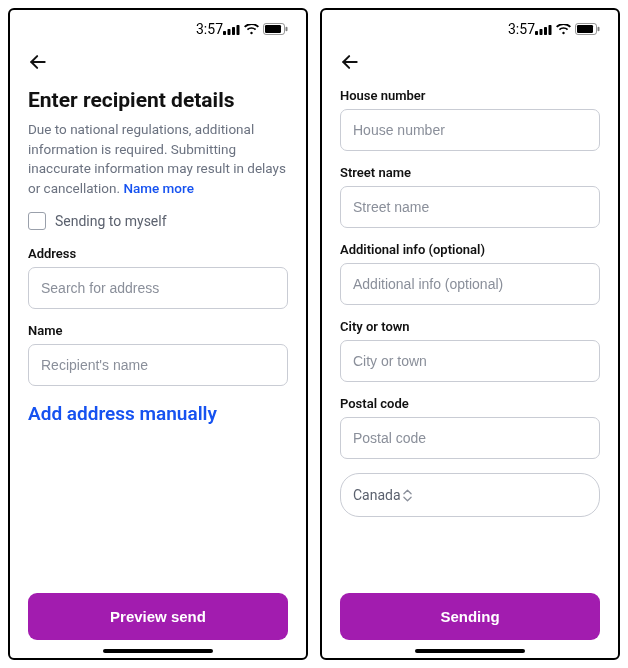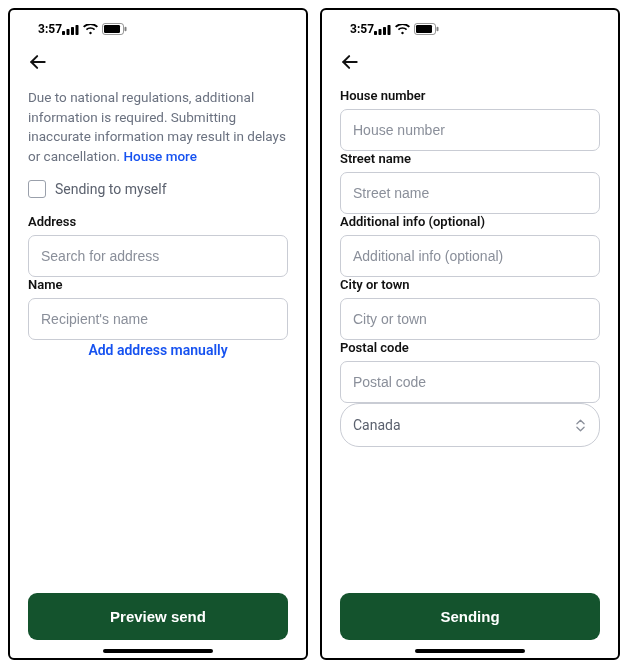--- a/index.html
+++ b/index.html
@@ -18,25 +18,25 @@
     border-radius: 6px;
     background: #fff;
     display: flex;
     flex-direction: column;
     position: relative;
     overflow: hidden;
   }
   .statusbar {
     display: flex;
     align-items: center;
-    justify-content: flex-start;
+    justify-content: flex-end;
     padding: 8px 18px 0 28px;
     height: 30px;
-    font-size: 12px;
-    font-weight: 700;
+    font-size: 14px;
+    font-weight: 400;
   }
   .status-icons { display: flex; align-items: center; gap: 4px; }
   .navbar {
     padding: 10px 16px 6px 16px;
   }
   .back-btn {
     width: 24px; height: 24px;
     display: flex; align-items: center; justify-content: center;
     cursor: pointer;
   }
@@ -68,21 +68,21 @@
     width: 18px; height: 18px;
     border: 1.5px solid #9aa0ab;
     border-radius: 3px;
     background: #fff;
     cursor: pointer;
   }
   .checkbox-label {
     font-size: 14px;
     color: #5b616e;
   }
-  .field { }
+  .field { margin-bottom: 14px; }
   .field-label {
     font-size: 13px;
     font-weight: 600;
     color: #111;
     margin-bottom: 6px;
     display: block;
   }
   .input, .select {
     width: 100%;
     border: 1px solid #c9ccd4;
@@ -90,45 +90,44 @@
     padding: 12px 12px;
     font-size: 14px;
     color: #111;
     background: #fff;
     outline: none;
   }
   .input::placeholder { color: #8a8f9a; }
   .select {
     display: flex;
     align-items: center;
-    justify-content: space-between;
     cursor: pointer;
     border-radius: 19px;
   }
   .select-value { color: #5b616e; }
   .chevrons {
     width: 14px; height: 18px;
     display: flex; flex-direction: column; align-items: center; justify-content: center;
     gap: 1px;
   }
   .chevrons svg { display: block; }
   .link-row {
-    text-align: center;
-    font-size: 14px;
+    text-align: left;
+    font-size: 19px;
     font-weight: 600;
     color: #1652f0;
     cursor: pointer;
     padding: 2px 0 0 0;
   }
   .footer {
     padding: 0 18px 18px 18px;
   }
   .cta {
     width: 100%;
-    background: #14532d;
+    background: #a21caf;
     color: #fff;
     border: none;
     border-radius: 9px;
     padding: 15px 0;
     font-size: 15px;
     font-weight: 600;
     cursor: pointer;
   }
   .home-indicator {
     position: absolute;
@@ -166,22 +165,23 @@
   </div>
   <div class="navbar">
     <div class="back-btn">
       <svg width="20" height="20" viewBox="0 0 24 24" fill="none" stroke="#111" stroke-width="2.4" stroke-linecap="round" stroke-linejoin="round">
           <line x1="20" y1="12" x2="4" y2="12"></line>
           <polyline points="11 5 4 12 11 19"></polyline>
         </svg>
     </div>
   </div>
   <div class="content">
+    <h1 class="title">Enter recipient details</h1>
     <p class="subtitle">
-      <span>Due to national regulations, additional information is required. Submitting inaccurate information may result in delays or cancellation. </span><span class="link">House more</span>
+      <span>Due to national regulations, additional information is required. Submitting inaccurate information may result in delays or cancellation. </span><span class="link">Name more</span>
     </p>
     <div class="checkbox-row">
       <div class="checkbox"></div>
       <span class="checkbox-label">Sending to myself</span>
     </div>
     <div class="field">
       <label class="field-label">Address</label>
       <input class="input" placeholder="Search for address" style="">
     </div>
     <div class="field">

